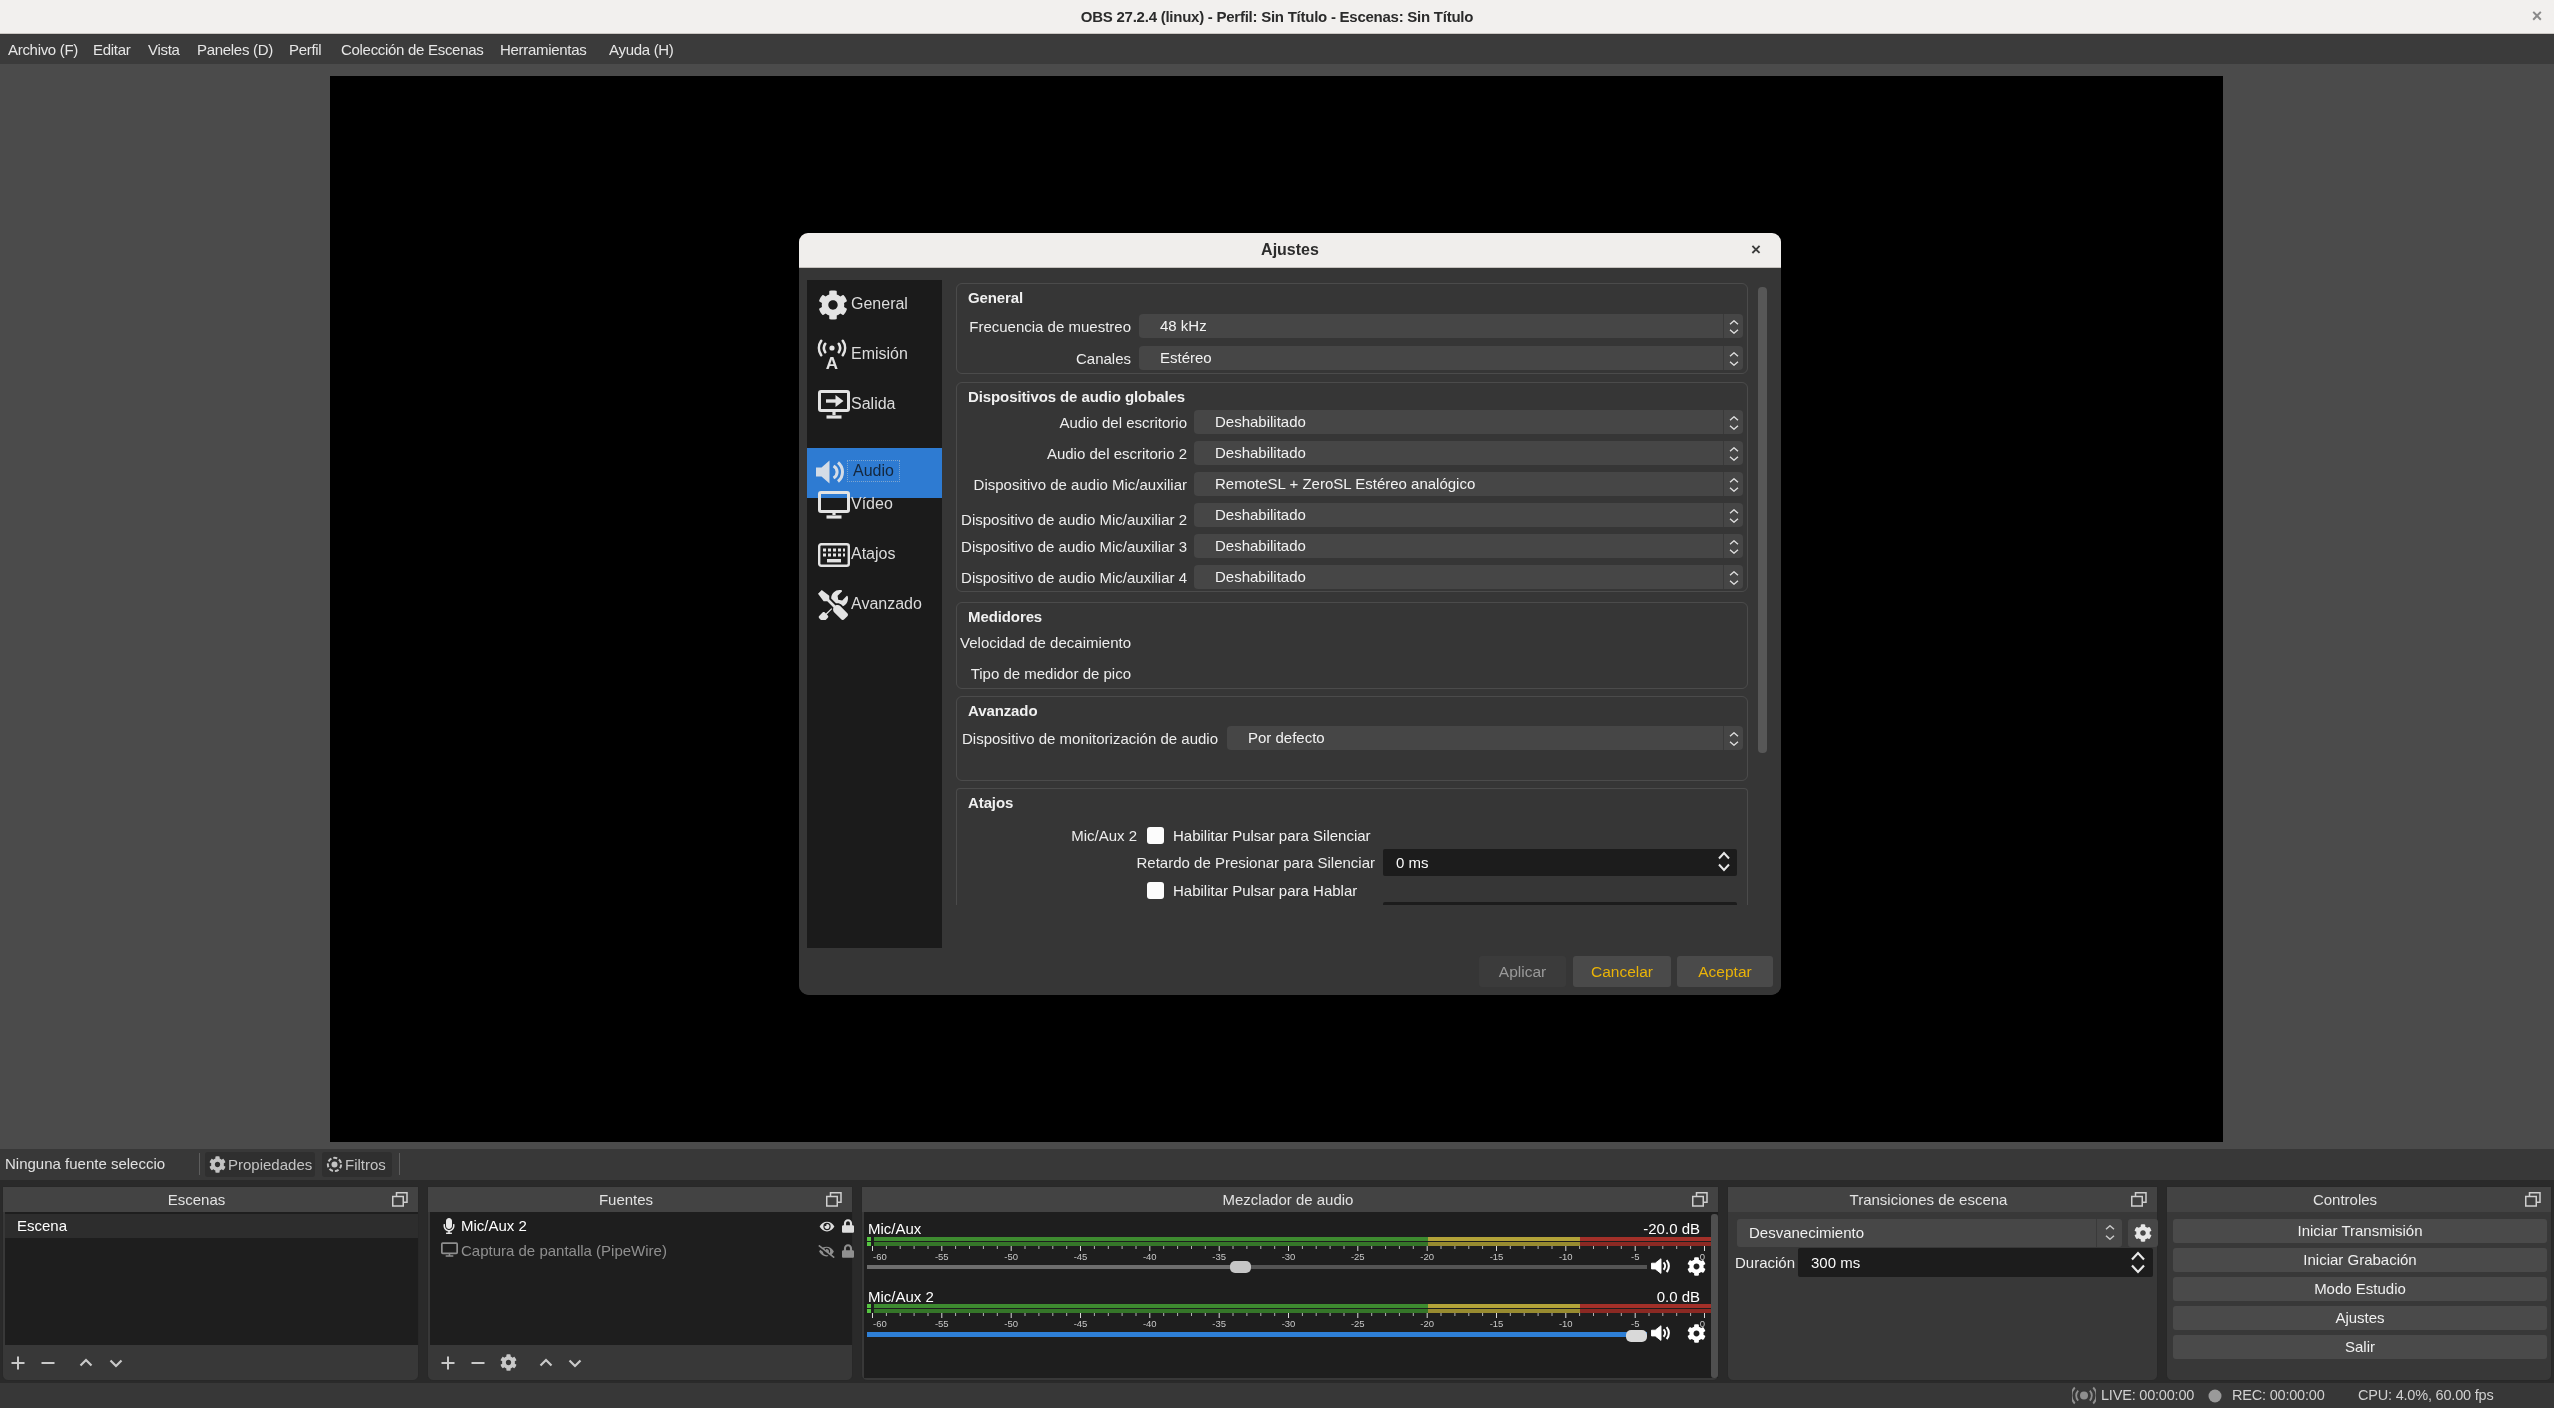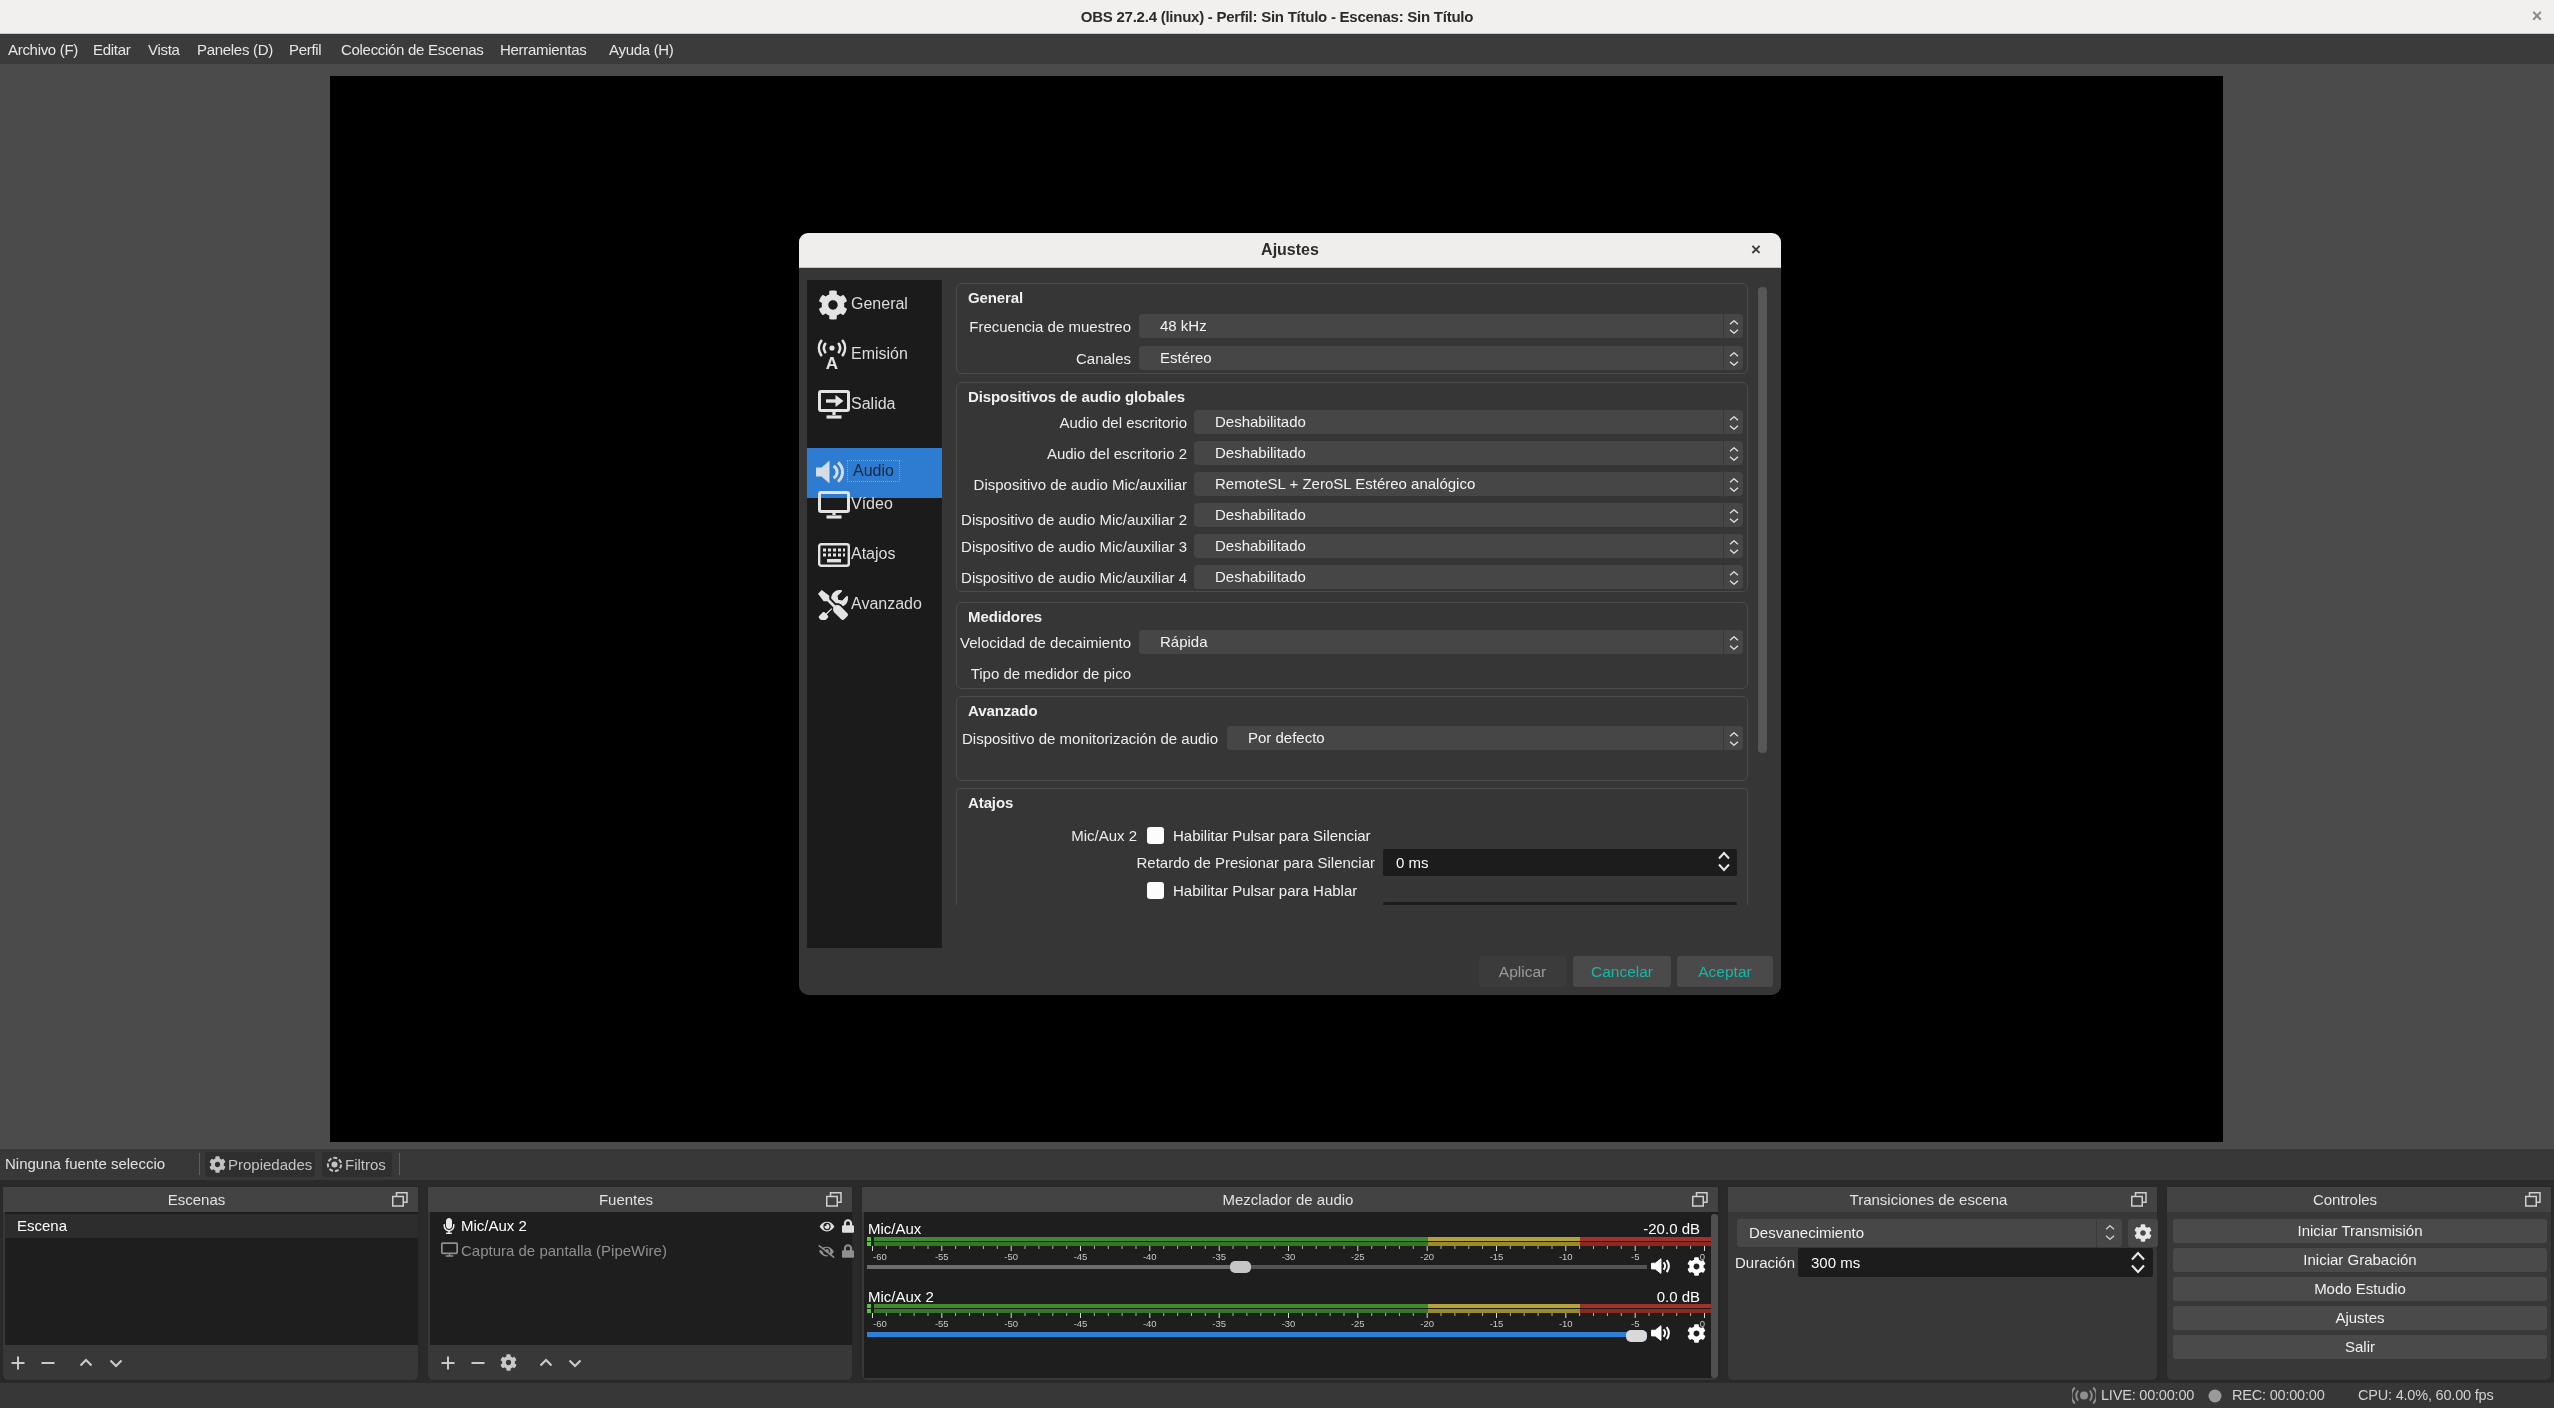--- a/index.html
+++ b/index.html
@@ -51,21 +51,21 @@
 .sitem .lbl { position:absolute; left:44px; top:15px; font-size:16px; color:#dcdcdc; }
 .sitem svg { position:absolute; left:11px; }
 .groupbox { position:absolute; left:157px; width:792px; border:1px solid #4b4b4b; border-radius:6px; }
 .gtitle { position:absolute; left:11px; top:5px; font-size:15px; font-weight:bold; color:#f0f0f0; letter-spacing:-0.1px; }
 .flabel { position:absolute; font-size:15px; color:#ededed; text-align:right; white-space:nowrap; }
 .combo { position:absolute; height:24px; background:#464646; border-radius:4px; overflow:hidden; color:#f2f2f2; font-size:15px; line-height:24px; }
 .combo .ctext { padding-left:21px; }
 .cspin { position:absolute; right:0; top:0; width:20px; height:24px; border-left:1px solid #3a3a3a; }
 .darkspin { position:absolute; background:#1c1c1c; border-radius:2px; color:#fafafa; font-size:15px; }
 .chk { position:absolute; width:17px; height:17px; background:#fcfcfc; border-radius:3px; }
-.dbtn { position:absolute; height:31px; border-radius:3px; font-size:15.5px; text-align:center; background:#4a4a4a; color:#14b8a6; }
+.dbtn { position:absolute; height:31px; border-radius:3px; font-size:15.5px; text-align:center; background:#4a4a4a; color:#eab308; }
 .cbtn { position:absolute; left:6px; width:374px; height:24px; background:#4a4a4a; border-radius:3px; text-align:center; line-height:24px; font-size:15px; color:#f0f0f0; }
 .meterbar { position:absolute; width:838px; background:linear-gradient(90deg,#3e8b30 0 554px,#b3a339 554px 706px,#a33029 706px 100%); }
 .mbright { position:absolute; width:4px; background:#55c441; }
 </style>
 </head>
 <body>
 
 <svg width="0" height="0" style="position:absolute">
   <defs>
     <path id="gear" d="M487.4 315.7l-42.6-24.6c4.3-23.2 4.3-47 0-70.2l42.6-24.6c4.9-2.8 7.1-8.6 5.5-14-11.1-35.6-30-67.8-54.7-94.6-3.8-4.1-10-5.1-14.8-2.3L380.8 110c-17.9-15.4-38.5-27.3-60.8-35.1V25.8c0-5.6-3.9-10.5-9.4-11.7-36.7-8.2-74.3-7.8-109.2 0-5.5 1.2-9.4 6.1-9.4 11.7V75c-22.2 7.9-42.8 19.8-60.8 35.1L88.7 85.5c-4.9-2.8-11-1.9-14.8 2.3-24.7 26.7-43.6 58.9-54.7 94.6-1.7 5.4.6 11.2 5.5 14L67.3 221c-4.3 23.2-4.3 47 0 70.2l-42.6 24.6c-4.9 2.8-7.1 8.6-5.5 14 11.1 35.6 30 67.8 54.7 94.6 3.8 4.1 10 5.1 14.8 2.3l42.6-24.6c17.9 15.4 38.5 27.3 60.8 35.1v49.2c0 5.6 3.9 10.5 9.4 11.7 36.7 8.2 74.3 7.8 109.2 0 5.5-1.2 9.4-6.1 9.4-11.7v-49.2c22.2-7.9 42.8-19.8 60.8-35.1l42.6 24.6c4.9 2.8 11 1.9 14.8-2.3 24.7-26.7 43.6-58.9 54.7-94.6 1.5-5.5-.7-11.3-5.6-14.1zM256 336c-44.1 0-80-35.9-80-80s35.9-80 80-80 80 35.9 80 80-35.9 80-80 80z"></path>
@@ -514,30 +514,20 @@
           <svg style="position:absolute;left:5px;top:15px" width="10" height="5" viewBox="0 0 10 5">
             <path d="M1 0.8 L5 4.2 L9 0.8" fill="none" stroke="#dedede" stroke-width="1.4"></path>
           </svg>
         </div>
     </div>
   </div>
 
   <div class="groupbox" style="top:369px; height:87px;">
     <div class="gtitle">Medidores</div>
     <div class="flabel" style="right:616px; top:31px;">Velocidad de decaimiento</div>
-    <div class="combo" style="left:182px; top:27px; width:604px;"><span class="ctext">Rápida</span>
-      <div class="cspin">
-          <svg style="position:absolute;left:5px;top:6px" width="10" height="5" viewBox="0 0 10 5">
-            <path d="M1 4.2 L5 0.8 L9 4.2" fill="none" stroke="#dedede" stroke-width="1.4"></path>
-          </svg>
-          <svg style="position:absolute;left:5px;top:15px" width="10" height="5" viewBox="0 0 10 5">
-            <path d="M1 0.8 L5 4.2 L9 0.8" fill="none" stroke="#dedede" stroke-width="1.4"></path>
-          </svg>
-        </div>
-    </div>
     <div class="flabel" style="right:616px; top:62px;">Tipo de medidor de pico</div>
   </div>
 
   <div class="groupbox" style="top:463px; height:85px;">
     <div class="gtitle">Avanzado</div>
     <div class="flabel" style="right:529px; top:33px;">Dispositivo de monitorización de audio</div>
     <div class="combo" style="left:270px; top:29px; width:516px;"><span class="ctext">Por defecto</span>
       <div class="cspin">
           <svg style="position:absolute;left:5px;top:6px" width="10" height="5" viewBox="0 0 10 5">
             <path d="M1 4.2 L5 0.8 L9 4.2" fill="none" stroke="#dedede" stroke-width="1.4"></path>

